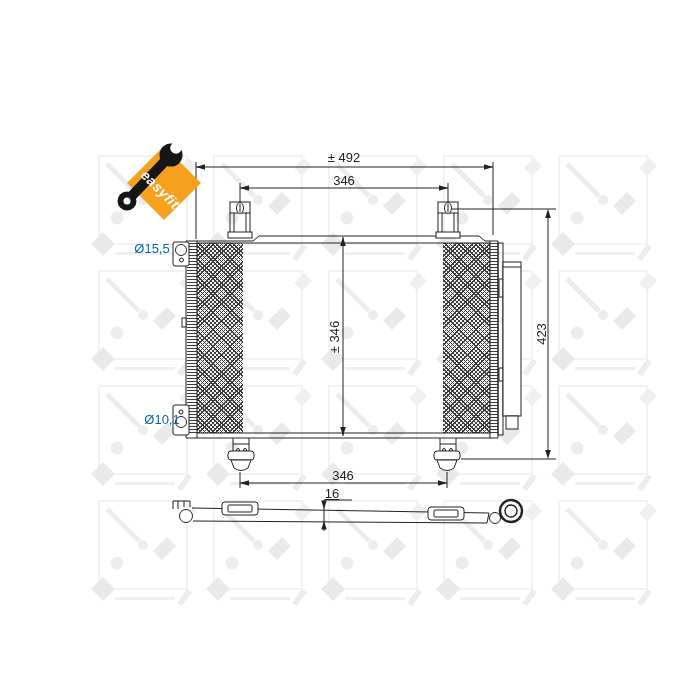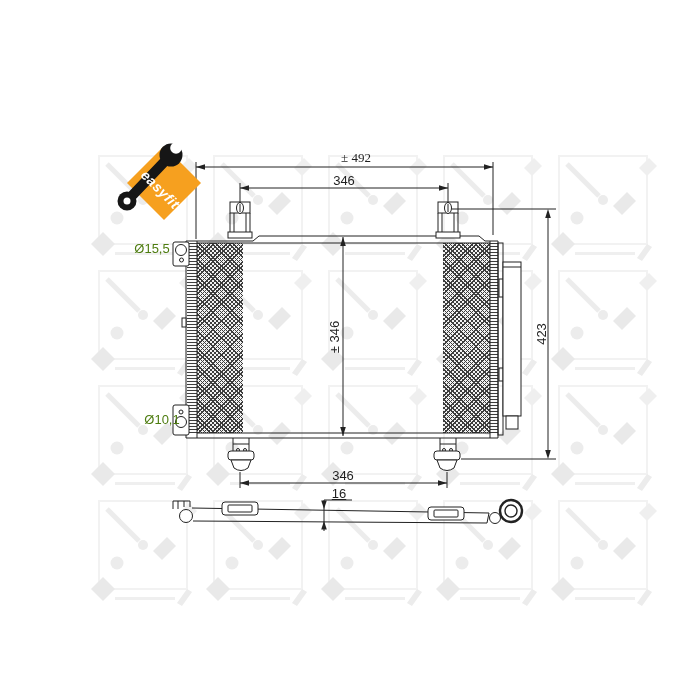--- a/index.html
+++ b/index.html
@@ -10,21 +10,21 @@
   .hatch{position:absolute;background:
       repeating-linear-gradient(45deg,#3d3d3d 0 1px,rgba(0,0,0,0) 1px 3px),
       repeating-linear-gradient(135deg,#3d3d3d 0 1px,rgba(0,0,0,0) 1px 3px);
       background-color:#f2f2f2;}
   .fins{position:absolute;background:
       repeating-linear-gradient(180deg,#3d3d3d 0 1px,rgba(0,0,0,0) 1px 3px);
       background-color:#fafafa;}
   .dim{position:absolute;font-size:13px;color:#1f1f1f;white-space:nowrap;
        transform:translateX(-50%);line-height:13px;}
   .dim.rot{transform:translate(-50%,-50%) rotate(-90deg);}
-  .port{position:absolute;font-size:13px;color:#4d7c0f;white-space:nowrap;
+  .port{position:absolute;font-size:13px;color:#0369a1;white-space:nowrap;
         transform:translateX(-50%);line-height:13px;}
   svg{display:block;}
 </style>
 </head>
 <body>
 
 <div class="canvas">
 
   <svg id="wm" class="layer" viewBox="0 0 700 700" aria-hidden="true">
     <defs>
@@ -200,23 +200,23 @@
       <line x1="17" y1="73" x2="57" y2="31" stroke="#161616" stroke-width="10" stroke-linecap="round"></line>
       <circle cx="61" cy="27" r="11.5" fill="#161616"></circle>
       <circle cx="66" cy="20" r="5.8" fill="#ffffff"></circle>
       <polygon points="66,20 77,9 80,16" fill="#ffffff"></polygon>
       <circle cx="17" cy="73" r="9.5" fill="#161616"></circle>
       <circle cx="17" cy="73" r="3.5" fill="#ffffff"></circle>
     </g>
     <text x="30" y="48" transform="rotate(45 30 48)" fill="#ffffff" font-size="14" font-weight="700" font-style="italic" letter-spacing="0.5" font-family="Liberation Sans, sans-serif">easyfit</text>
   </svg>
 
-  <div class="dim" style="left:356px;top:151px;font-family:Liberation Serif, serif;">± 492</div>
+  <div class="dim" style="left:344px;top:151px;">± 492</div>
   <div class="dim" style="left:344px;top:174px;">346</div>
   <div class="dim rot" style="left:334px;top:337px;">± 346</div>
   <div class="dim rot" style="left:541px;top:334px;">423</div>
   <div class="dim" style="left:343px;top:469px;">346</div>
-  <div class="dim" style="left:339px;top:487px;text-decoration:underline;">16</div>
+  <div class="dim" style="left:332px;top:487px;text-decoration:underline;">16</div>
 
   <div class="port" style="left:152px;top:242px;">Ø15,5</div>
   <div class="port" style="left:162px;top:413px;">Ø10,1</div>
 
 </div>
 
 </body></html>

